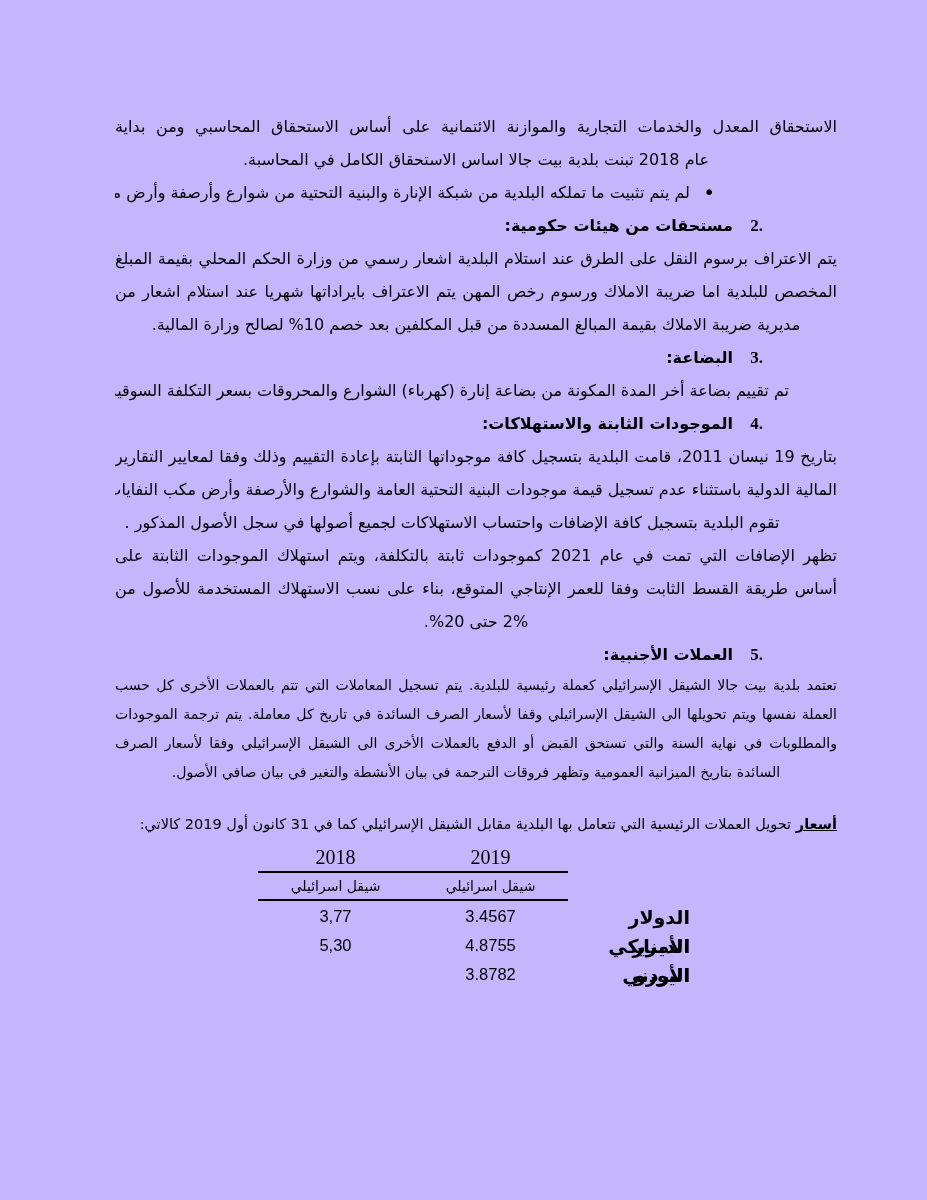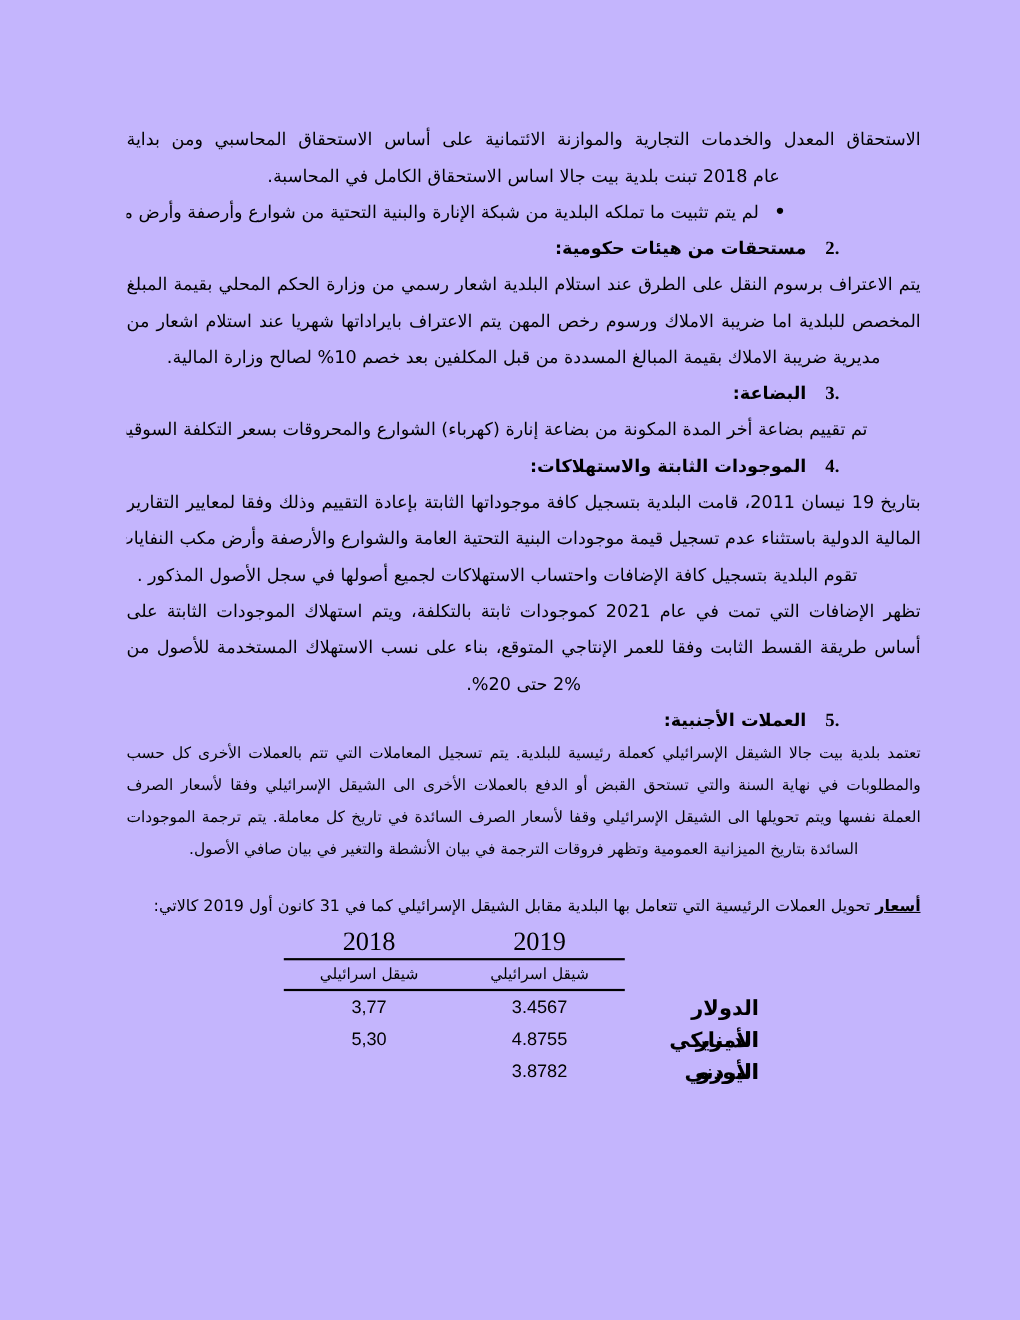--- a/index.html
+++ b/index.html
@@ -43,21 +43,21 @@
   .intro .b{ font-weight:bold;text-decoration:underline; }
   
   .rates{ margin-top:8px; margin-right:147px; display:flex; flex-direction:row; }
   .lbl-col{ width:122px; }
   .lbl-spacer{ height:58px; }
   .lbl-cell{ height:29px; line-height:29px; text-align:right; font-size:19px;font-weight:bold; }
   .num-group{ width:310px; }
   .num-row{ display:flex; flex-direction:row; }
   .num-row > div{ width:50%; text-align:center; }
   .hdr-years{ border-bottom:2px solid #000; }
-  .hdr-years > div{ height:26px; line-height:24px; font-family:"Liberation Serif",serif; font-size:24px; }
+  .hdr-years > div{ height:26px; line-height:24px; font-family:"Liberation Serif",serif; font-size:20px; }
   .hdr-units{ border-bottom:2px solid #000; }
   .hdr-units > div{ height:26px; line-height:26px; font-size:14px; }
   .val-row > div{ height:29px; line-height:30px; font-family:Liberation Sans, sans-serif; font-size:16.5px; }
 </style>
 </head>
 <body>
 
 <div class="page">
 
   <div>
@@ -100,22 +100,22 @@
     <div class="jl">أساس طريقة القسط الثابت وفقا للعمر الإنتاجي المتوقع، بناء على نسب الاستهلاك المستخدمة للأصول من</div>
     <div class="rl">2% حتى 20%.</div>
   </div>
 
   <div class="sec-h">
     <span class="h-num" dir="ltr">5.</span>
     <span>العملات الأجنبية:</span>
   </div>
   <div class="small">
     <div class="jl">تعتمد بلدية بيت جالا الشيقل الإسرائيلي كعملة رئيسية للبلدية. يتم تسجيل المعاملات التي تتم بالعملات الأخرى كل حسب</div>
+    <div class="jl">العملة نفسها ويتم تحويلها الى الشيقل الإسرائيلي وقفا لأسعار الصرف السائدة في تاريخ كل معاملة. يتم ترجمة الموجودات</div>
     <div class="jl">والمطلوبات في نهاية السنة والتي تستحق القبض أو الدفع بالعملات الأخرى الى الشيقل الإسرائيلي وفقا لأسعار الصرف</div>
-    <div class="jl">العملة نفسها ويتم تحويلها الى الشيقل الإسرائيلي وقفا لأسعار الصرف السائدة في تاريخ كل معاملة. يتم ترجمة الموجودات</div>
     <div class="rl">السائدة بتاريخ الميزانية العمومية وتظهر فروقات الترجمة في بيان الأنشطة والتغير في بيان صافي الأصول.</div>
   </div>
 
   <div class="intro">
     <span class="b">أسعار</span>
     <span>تحويل العملات الرئيسية التي تتعامل بها البلدية مقابل الشيقل الإسرائيلي كما في 31 كانون أول 2019 كالاتي:</span>
   </div>
 
   <div class="rates">
     <div class="lbl-col">

